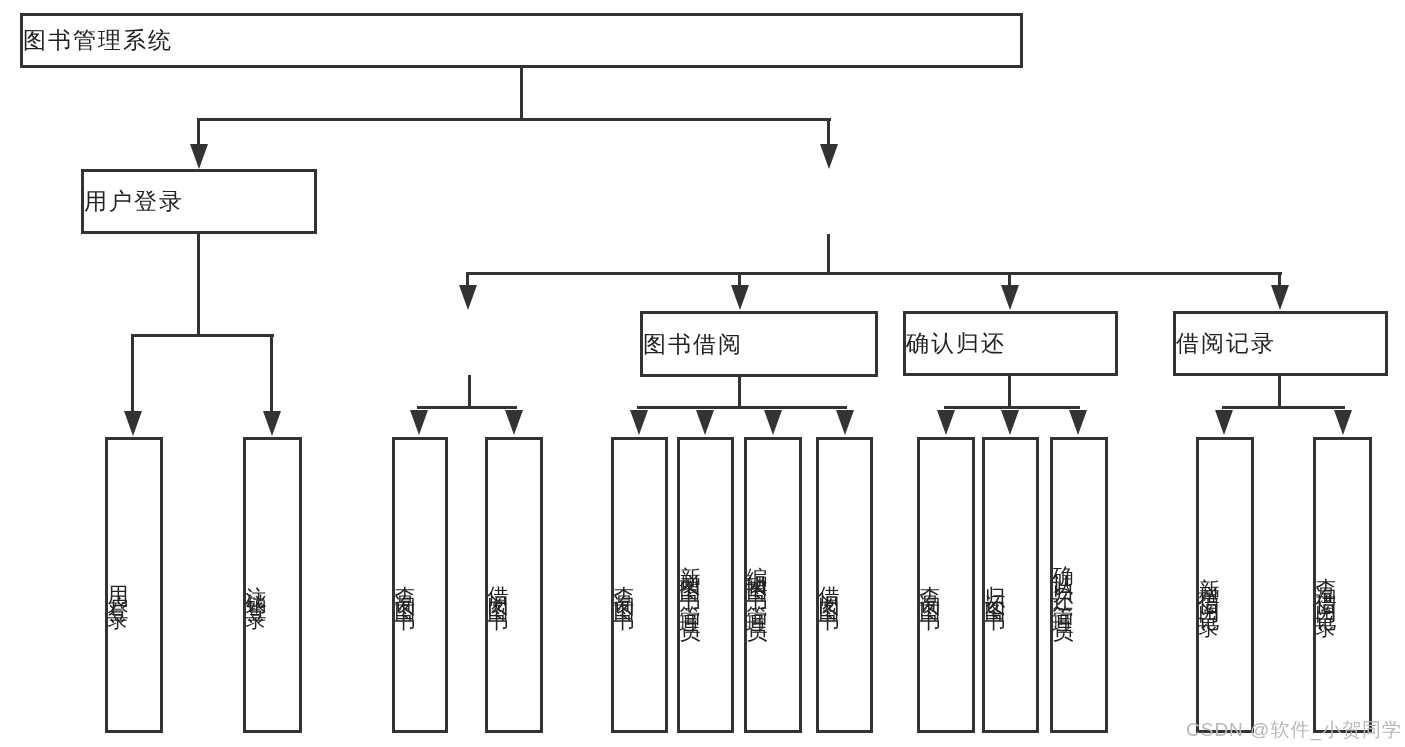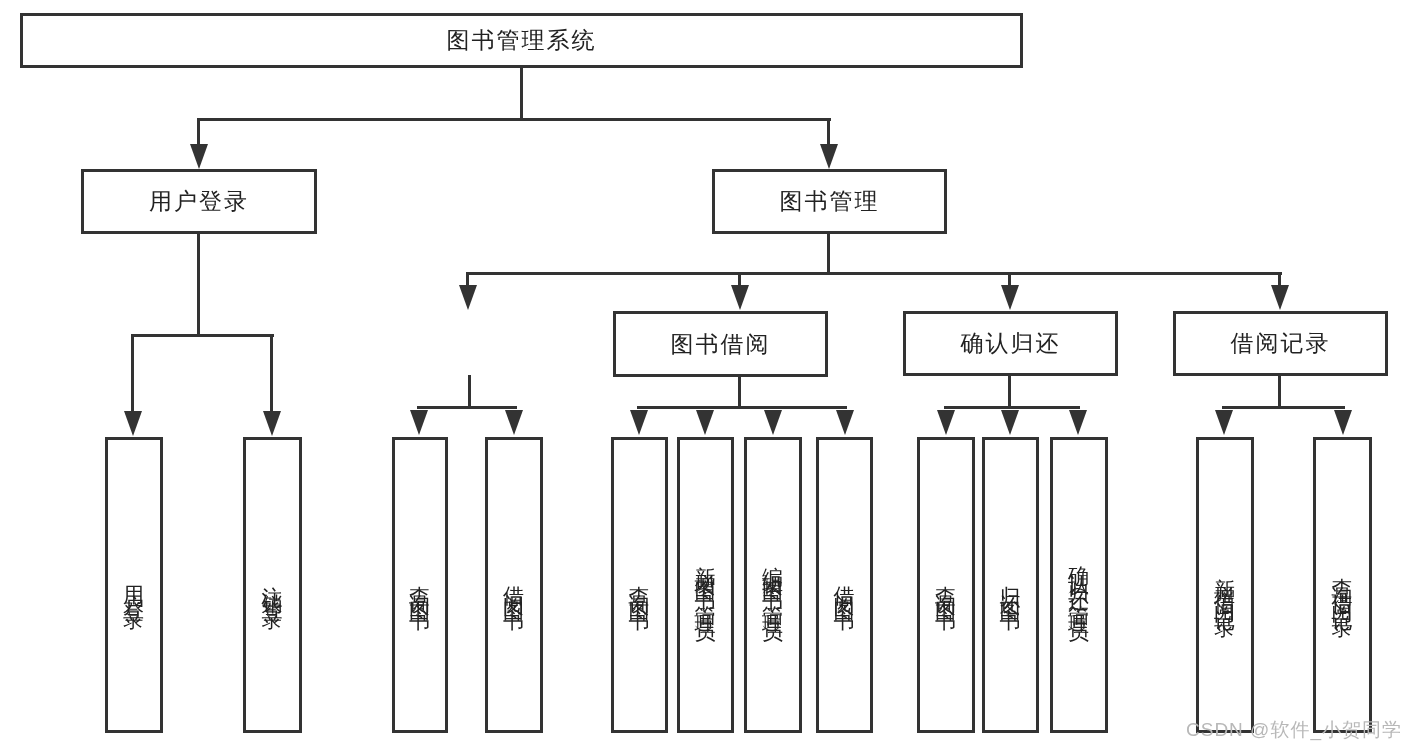--- a/index.html
+++ b/index.html
@@ -5,21 +5,21 @@
   html,body{margin:0;padding:0;background:#ffffff;}
   body{
     width:1405px;height:747px;position:relative;overflow:hidden;
     font-family:"Liberation Sans","DejaVu Sans",sans-serif;
   }
   .stage{position:absolute;left:0;top:0;width:1405px;height:747px;background:#fff;}
   
   .bx{
     position:absolute;box-sizing:border-box;background:#fff;
     border:3px solid #333333;color:#222222;
-    display:flex;align-items:center;justify-content:center;
+    display:flex;align-items:center;justify-content:flex-start;
     font-size:23px;line-height:1;letter-spacing:2px;white-space:nowrap;
   }
   .bx.root{border-width:3px;}
   .leaf{font-size:21px;letter-spacing:0;}
   .leaf .vtxt{
     writing-mode:vertical-rl;text-orientation:mixed;
     letter-spacing:8px;line-height:1;display:block;
   }
   
   .vl{position:absolute;width:3px;background:#333333;}
@@ -87,26 +87,23 @@
   <div class="ah" style="left:1334px;top:410px;"></div>
 
   <div class="bx root" style="left:20px;top:13px;width:1003px;height:55px;">
     <span>图书管理系统</span>
   </div>
 
   <div class="bx" style="left:81px;top:169px;width:236px;height:65px;">
     <span>用户登录</span>
   </div>
 
-  <div class="bx" style="left:712px;top:169px;width:235px;height:65px;">
-    <span>图书管理</span>
-  </div>
 
 
-  <div class="bx" style="left:613px;top:311px;width:215px;height:66px;">
+  <div class="bx" style="left:640px;top:311px;width:238px;height:66px;">
     <span>图书借阅</span>
   </div>
 
   <div class="bx" style="left:903px;top:311px;width:215px;height:65px;">
     <span>确认归还</span>
   </div>
 
   <div class="bx" style="left:1173px;top:311px;width:215px;height:65px;">
     <span>借阅记录</span>
   </div>

